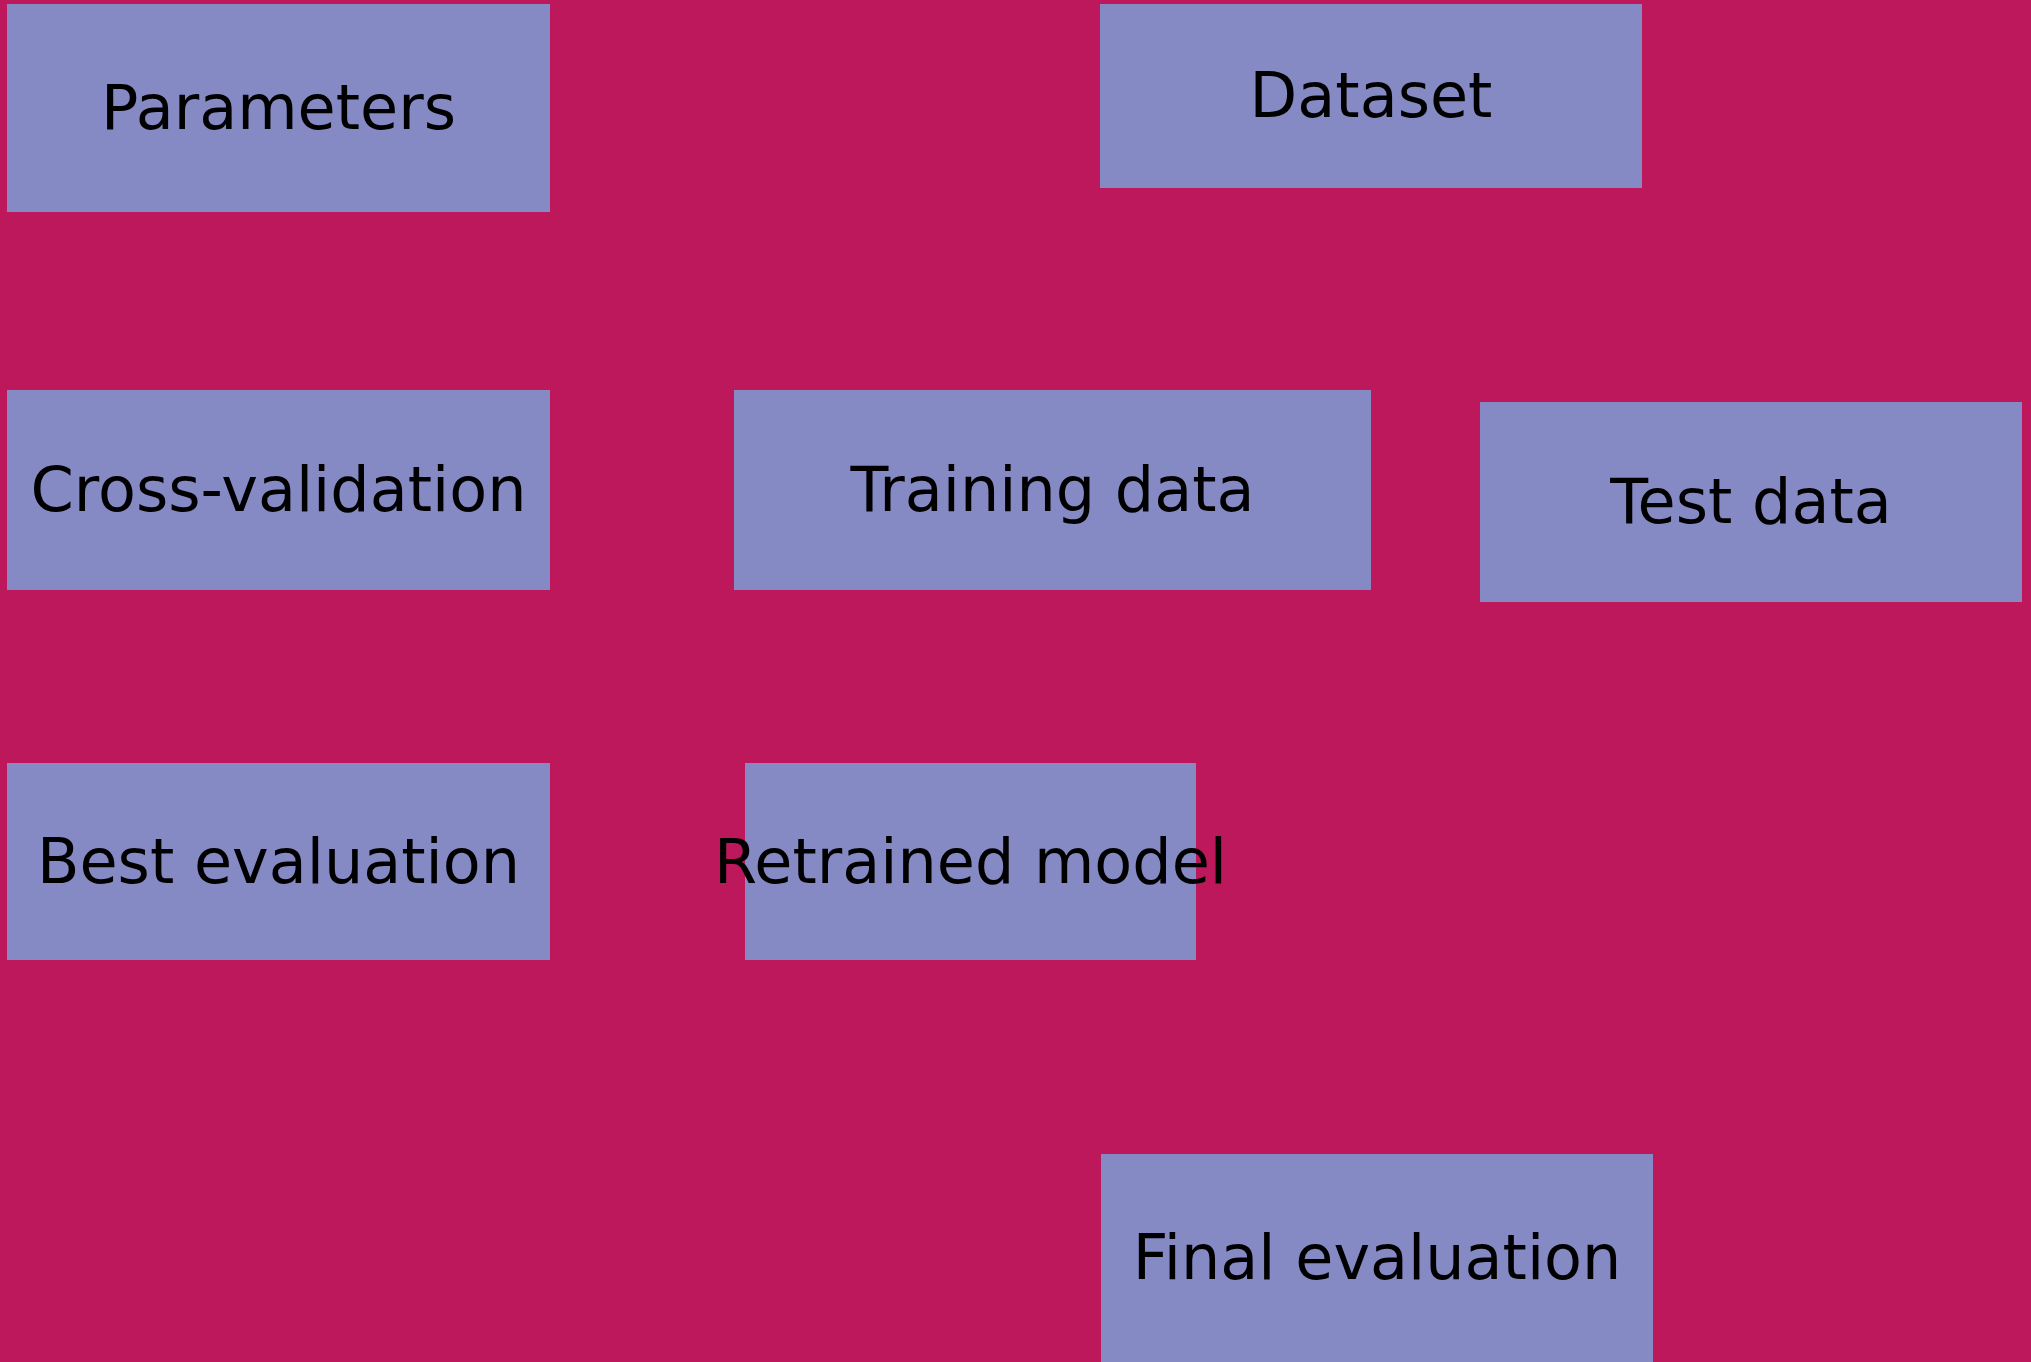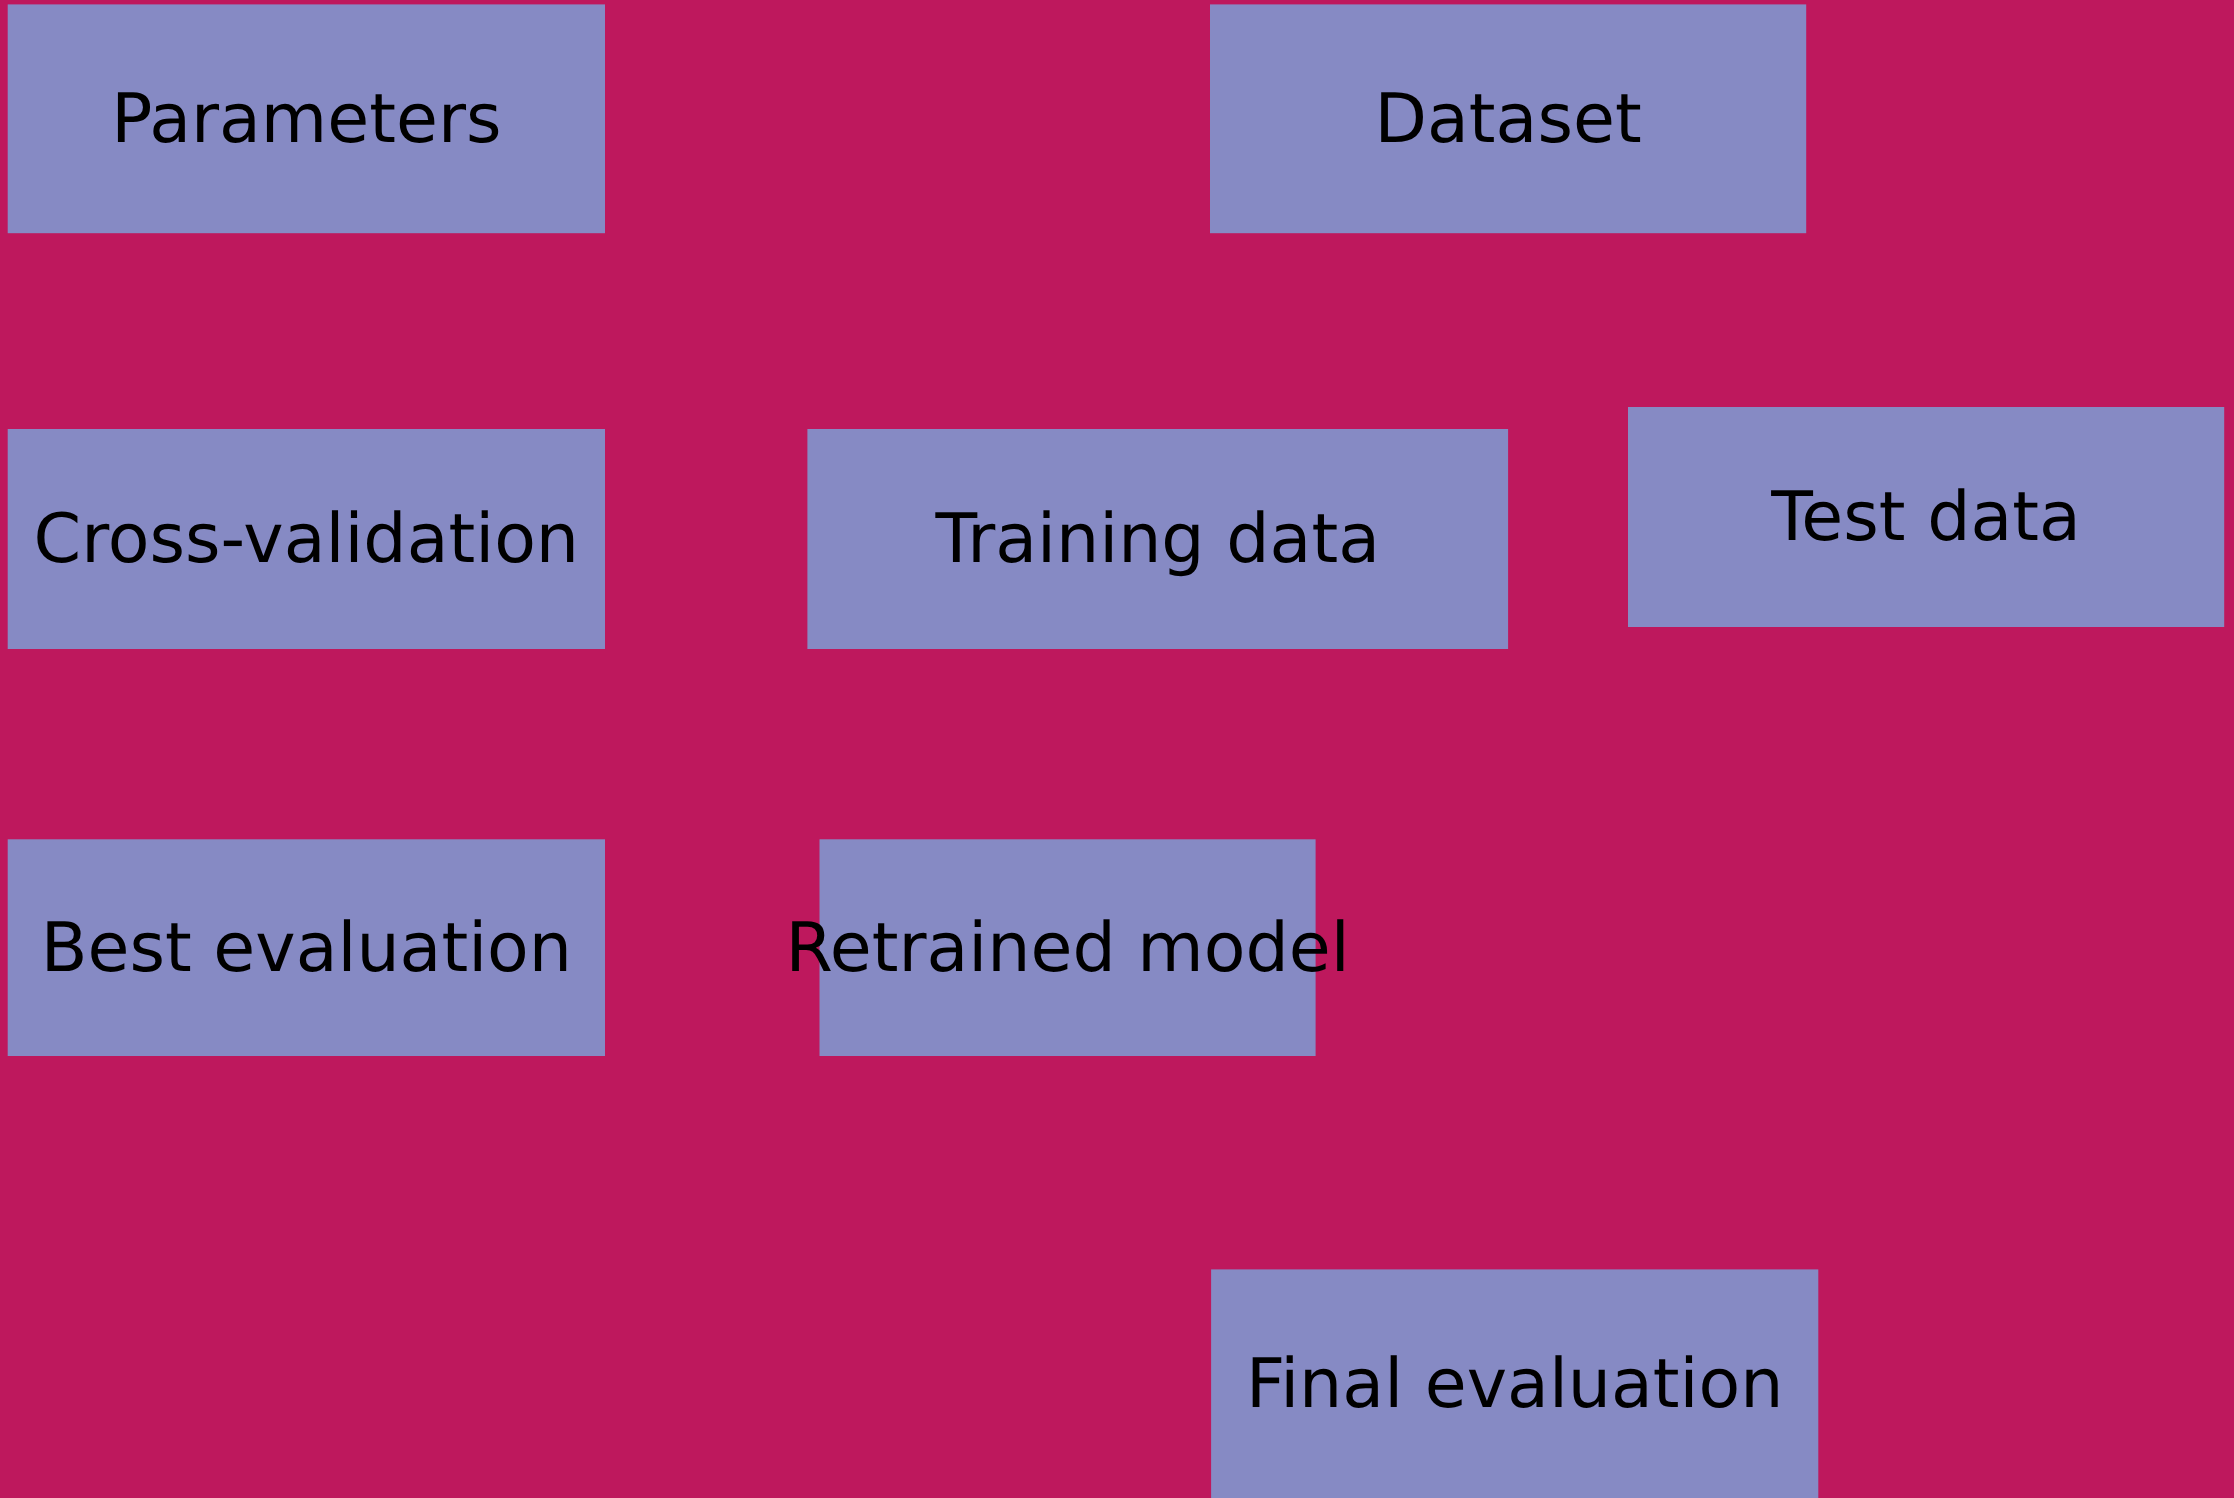--- a/index.html
+++ b/index.html
@@ -39,39 +39,39 @@
   #node-parameters {
     left: 7px;
     top: 4px;
     width: 543px;
     height: 208px;
   }
   #node-dataset {
     left: 1100px;
     top: 4px;
     width: 542px;
-    height: 208px;
+    height: 184px;
   }
 
   
   #node-cross-validation {
     left: 7px;
     top: 390px;
     width: 543px;
     height: 200px;
   }
   #node-training-data {
     left: 734px;
     top: 390px;
     width: 637px;
     height: 200px;
   }
   #node-test-data {
     left: 1480px;
-    top: 370px;
+    top: 402px;
     width: 542px;
     height: 200px;
   }
 
   
   #node-best-parameters {
     left: 7px;
     top: 763px;
     width: 543px;
     height: 197px;

